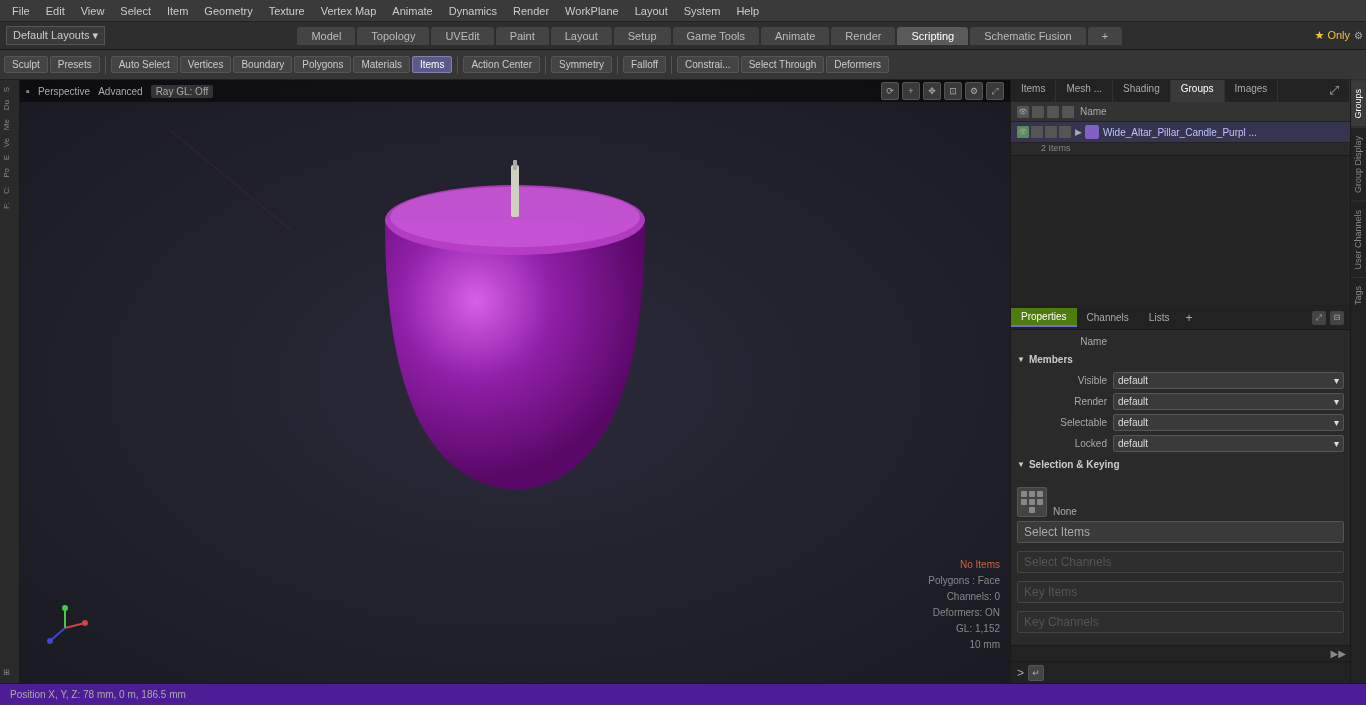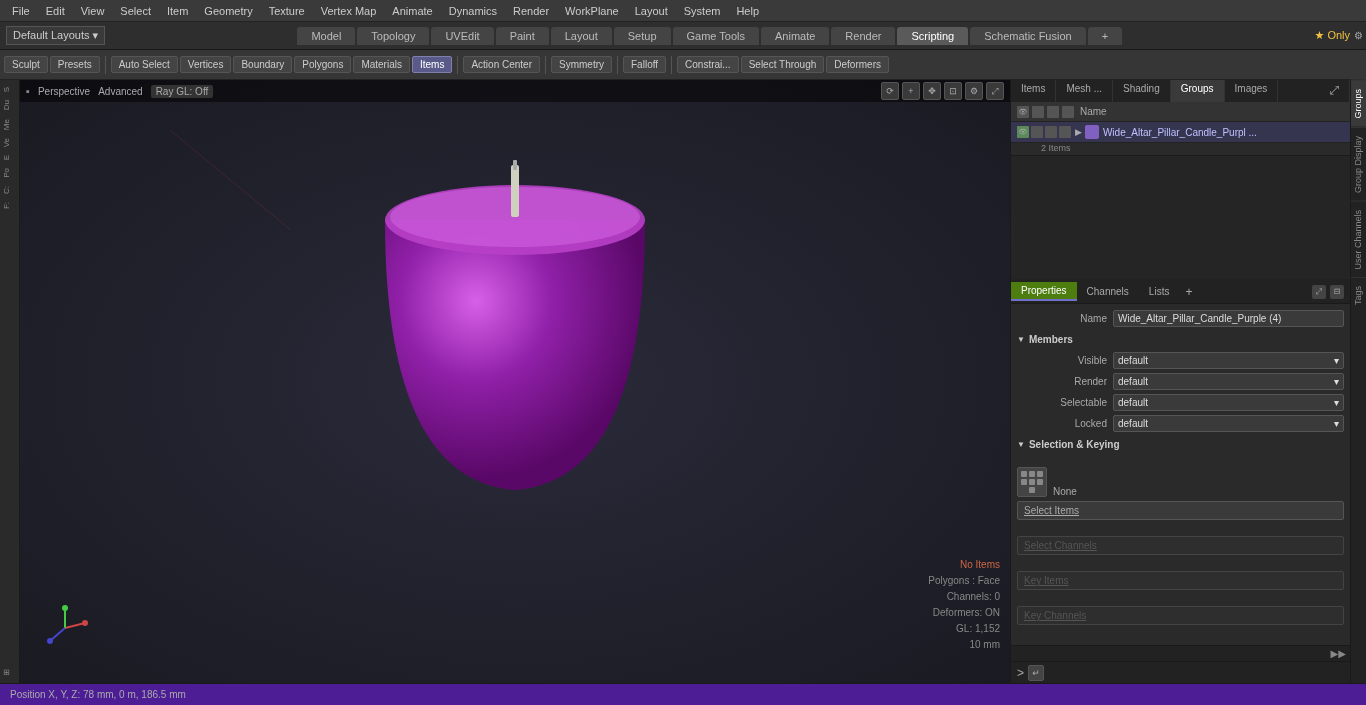--- a/index.html
+++ b/index.html
@@ -94,21 +94,21 @@
 
     
     #sel-keying { padding: 4px 6px; }
     .sk-icon-row { display: flex; align-items: center; margin-bottom: 4px; }
     .sk-icon { width: 30px; height: 30px; background: #444; border: 1px solid #555; border-radius: 2px; display: flex; align-items: center; justify-content: center; margin-right: 6px; cursor: pointer; }
     .sk-dots { display: grid; grid-template-columns: repeat(3,6px); grid-template-rows: repeat(3,6px); gap: 2px; }
     .sk-dot { width: 6px; height: 6px; background: #888; border-radius: 1px; }
     .sk-dot.empty { background: transparent; }
     .sk-label { color: #aaa; font-size: 10px; margin-top: 19px; }
 
-    .sk-btn { width: 100%; padding: 3px 6px; background: #3a3a3a; border: 1px solid #555; color: #aaa; font-size: 10px; cursor: pointer; border-radius: 2px; margin-bottom: 16px; text-align: left; text-decoration: underline; }
+    .sk-btn { width: 100%; padding: 3px 6px; background: #3a3a3a; border: 1px solid #555; color: #aaa; font-size: 12px; cursor: pointer; border-radius: 2px; margin-bottom: 8px; text-align: left; }
     .sk-btn.disabled { color: #555; background: #2e2e2e; border-color: #444; cursor: default; }
 
     
     #right-vert-tabs { width: 16px; background: #222; display: flex; flex-direction: column; border-left: 1px solid #1a1a1a; }
     .vert-tab { writing-mode: vertical-rl; transform: rotate(180deg); padding: 8px 2px; color: #888; font-size: 9px; cursor: pointer; border-bottom: 1px solid #333; }
     .vert-tab.active { color: #fff; background: #3a3a3a; }
 
     
     #cmd-bar { height: 22px; background: #222; border-top: 1px solid #1a1a1a; display: flex; align-items: center; padding: 0 6px; gap: 4px; }
     .cmd-arrow { color: #aaa; font-size: 12px; }
@@ -327,21 +327,20 @@
         <div class="props-tab-icons">
           <div class="props-tab-icon">⤢</div>
           <div class="props-tab-icon">⊟</div>
         </div>
       </div>
 
       <div id="props-content">
 
         <div class="prop-row">
           <div class="prop-label">Name</div>
-          <input class="prop-input" type="text" value="Wide_Altar_Pillar_Candle_Purple (4)" style="">
         </div>
 
         <div class="prop-row">
           <div class="prop-section">
             <span class="prop-section-arrow">▼</span>
             <span>Members</span>
           </div>
         </div>
 
         <div class="prop-row">

